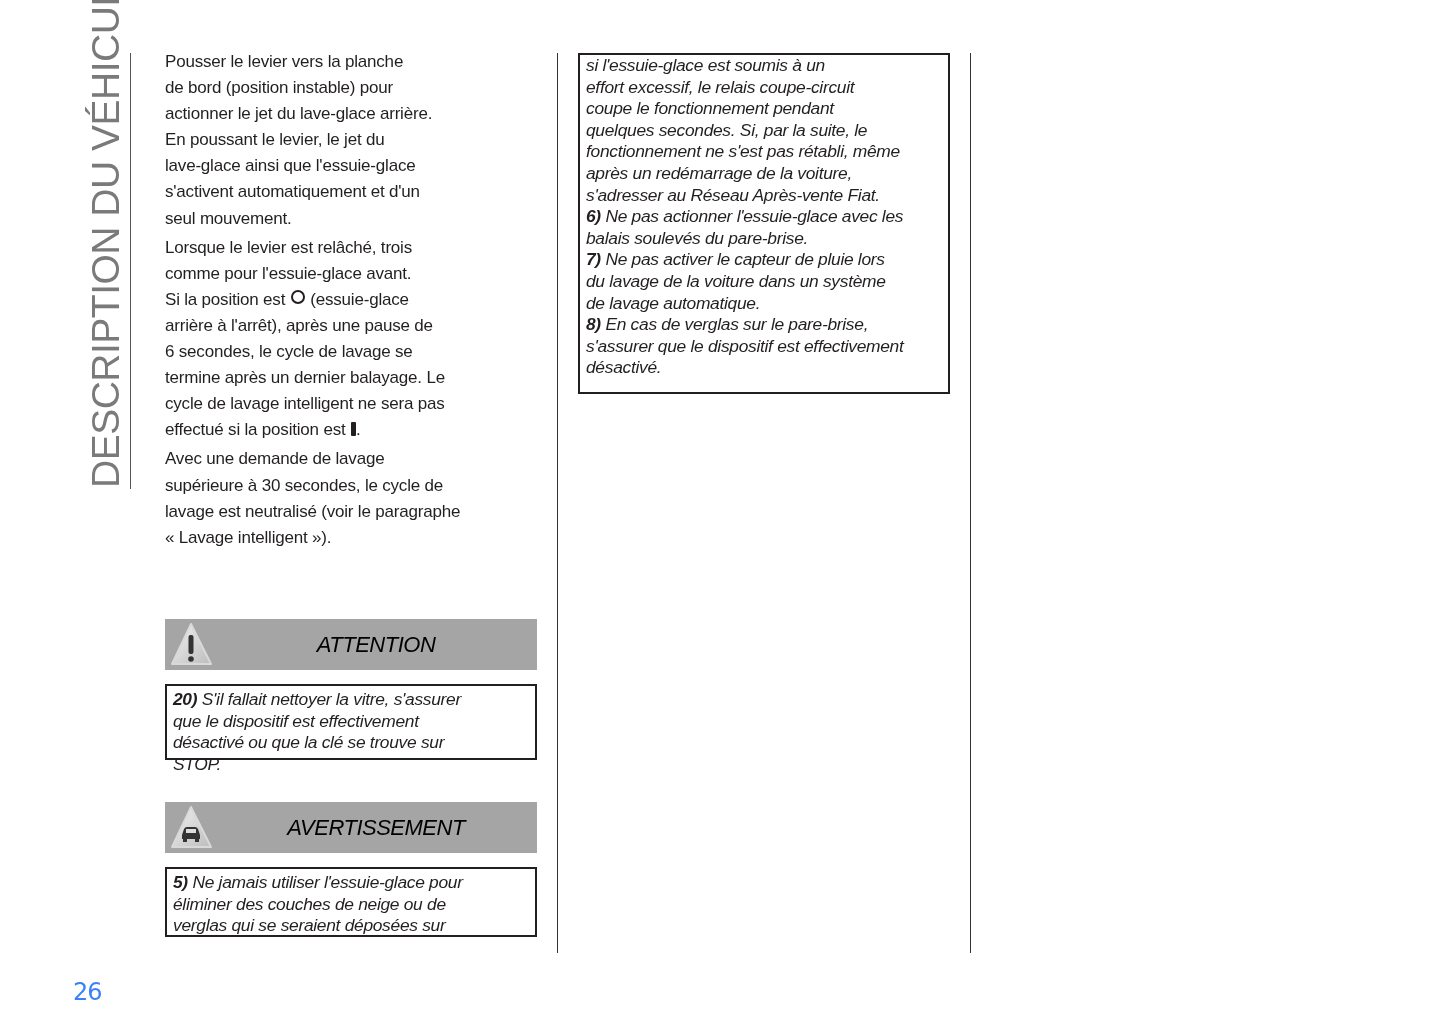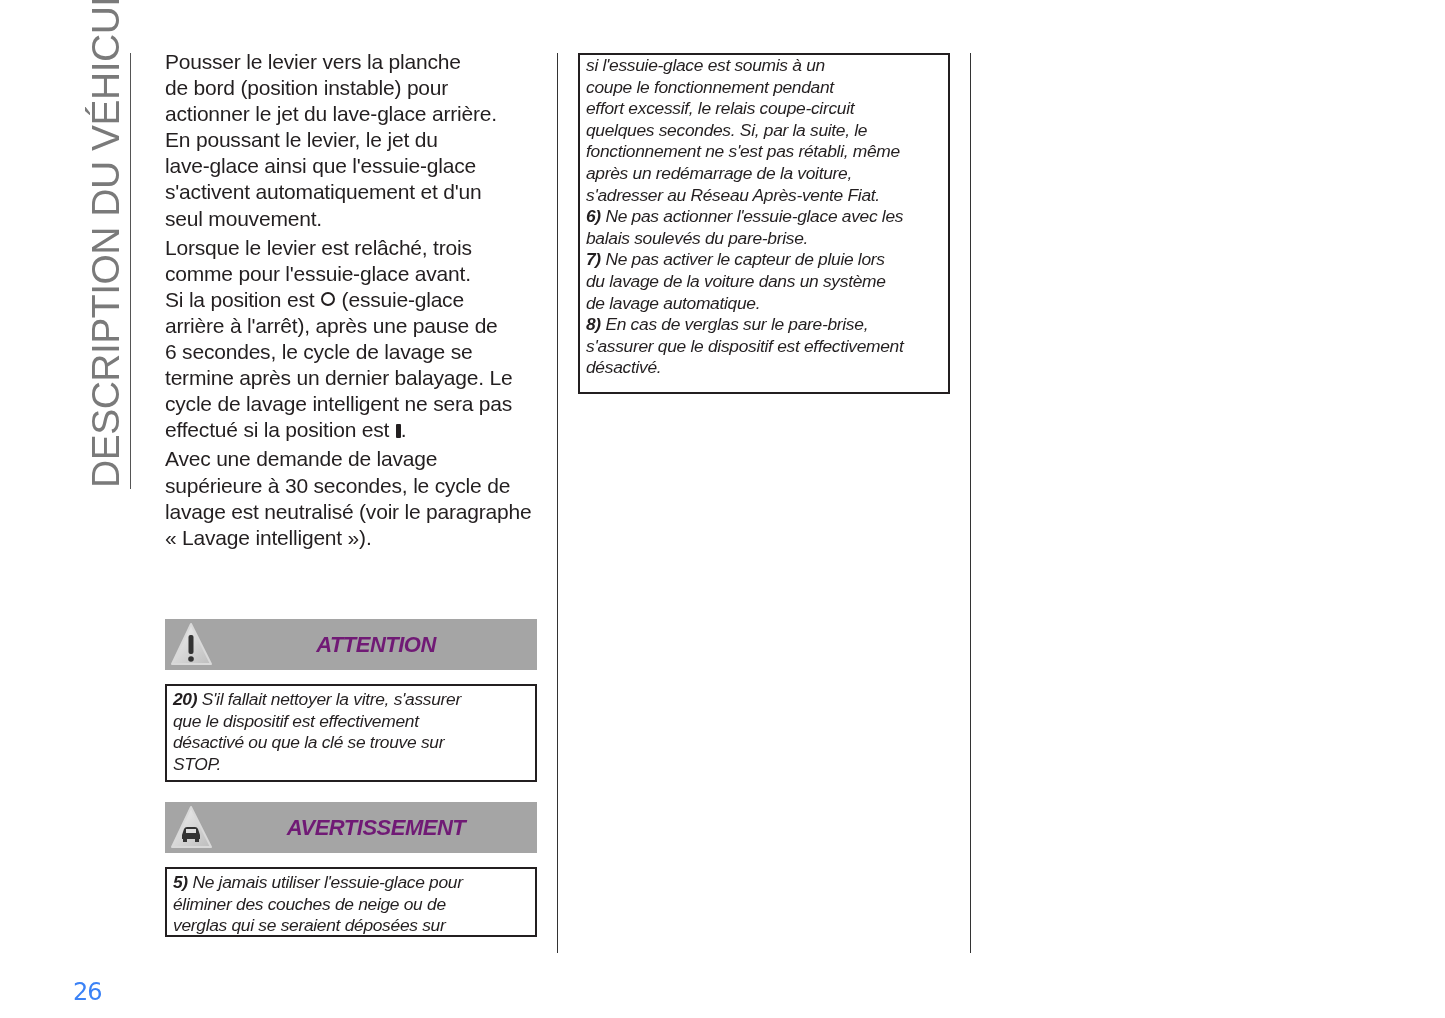--- a/index.html
+++ b/index.html
@@ -11,31 +11,31 @@
       transform-origin: 0 0; transform: rotate(-90deg);
       font-size: 39px; font-weight: 300; color: #7a7a7a; white-space: nowrap;
       letter-spacing: -0.5px; line-height: 40px;
       font-family: "Liberation Sans", sans-serif;
       -webkit-text-stroke: 0;
       font-weight: normal;
     }
     .side-rule { position: absolute; left: 130px; top: 53px; width: 1px; height: 436px; background: #555; }
 
     .col1 { position: absolute; left: 165px; top: 49px; width: 380px; }
-    .body-para { font-size: 21px; line-height: 26.1px; margin: 0 0 3px 0; letter-spacing: -0.2px; color: #231f20; }
+    .body-para { font-size: 17px; line-height: 26.1px; margin: 0 0 3px 0; letter-spacing: -0.2px; color: #231f20; }
     .body-line { display: block; white-space: nowrap; }
 
     .sym-circle { display: inline-block; width: 10px; height: 10px; border: 2px solid #231f20; border-radius: 50%; vertical-align: 1px; margin: 0 1px; }
     .sym-bar { display: inline-block; width: 5px; height: 14px; background: #231f20; vertical-align: -1px; border-radius: 1px; margin-left: 1px; }
 
     .banner { position: absolute; left: 165px; width: 372px; height: 51px; background: #a5a5a5; }
     .banner .ico { position: absolute; left: 2px; top: 1px; width: 48px; height: 49px; }
     .banner .banner-label { position: absolute; left: 50px; right: 0; top: 0; bottom: 0;
       display: flex; align-items: center; justify-content: center;
-      color: #701a75; font-weight: bold; font-style: italic; font-size: 22px; letter-spacing: -0.5px; }
+      color: #000000; font-weight: normal; font-style: italic; font-size: 22px; letter-spacing: -0.5px; }
 
     .note-box { position: absolute; border: 2px solid #231f20; background: #fff; box-sizing: border-box; }
     .note-line { display: block; white-space: nowrap; font-style: italic; font-size: 17.4px; line-height: 21.6px; letter-spacing: -0.3px; color: #231f20; }
     .note-num { font-weight: bold; font-style: italic; }
 
     .divider { position: absolute; top: 53px; width: 1px; height: 900px; background: #333; }
     .page-number { position: absolute; left: 73px; top: 978px; font-size: 24px; font-weight: normal; color: #3b82f6; font-family: "DejaVu Sans", sans-serif; letter-spacing: -1px; }
   </style>
 </head>
 <body>
@@ -86,21 +86,21 @@
           <stop offset="1" stop-color="#bdbdbd"></stop>
       </linearGradient>
     </defs>
     <polygon points="24,4 44,44 5,44" fill="url(#tri1)" stroke="#d9d9d9" stroke-width="2" stroke-linejoin="round"></polygon>
     <rect x="21.5" y="15" width="5" height="19" rx="2" fill="#333"></rect>
     <circle cx="24" cy="39" r="2.8" fill="#333"></circle>
   </svg>
   <div class="banner-label">ATTENTION</div>
 </div>
 
-<div class="note-box" style="left:165px; top:684px; width:372px; height:98px; padding:3px 6px;">
+<div class="note-box" style="left:165px; top:684px; width:372px; height:76px; padding:3px 6px;">
   <span class="note-line"><span class="note-num">20)</span> <span>S'il fallait nettoyer la vitre, s'assurer</span></span>
   <span class="note-line">que le dispositif est effectivement</span>
   <span class="note-line">désactivé ou que la clé se trouve sur</span>
   <span class="note-line">STOP.</span>
 </div>
 
 <div class="banner" style="top:802px;text-align:center;">
   <svg class="ico" viewBox="0 0 48 49">
     <defs>
       <linearGradient id="tri2" x1="0" y1="0" x2="1" y2="1">
@@ -121,22 +121,22 @@
   <span class="note-line"><span class="note-num">5)</span> <span>Ne jamais utiliser l'essuie-glace pour</span></span>
   <span class="note-line">éliminer des couches de neige ou de</span>
   <span class="note-line">verglas qui se seraient déposées sur</span>
 </div>
 
 <div class="divider" style="left:557px;"></div>
 <div class="divider" style="left:970px;"></div>
 
 <div class="note-box" style="left:578px; top:53px; width:372px; height:341px; padding:0 6px;">
   <span class="note-line">si l'essuie-glace est soumis à un</span>
+  <span class="note-line">effort excessif, le relais coupe-circuit</span>
   <span class="note-line">coupe le fonctionnement pendant</span>
-  <span class="note-line">effort excessif, le relais coupe-circuit</span>
   <span class="note-line">quelques secondes. Si, par la suite, le</span>
   <span class="note-line">fonctionnement ne s'est pas rétabli, même</span>
   <span class="note-line">après un redémarrage de la voiture,</span>
   <span class="note-line">s'adresser au Réseau Après-vente Fiat.</span>
 
   <span class="note-line"><span class="note-num">6)</span> <span>Ne pas actionner l'essuie-glace avec les</span></span>
   <span class="note-line">balais soulevés du pare-brise.</span>
 
   <span class="note-line"><span class="note-num">7)</span> <span>Ne pas activer le capteur de pluie lors</span></span>
   <span class="note-line">du lavage de la voiture dans un système</span>

